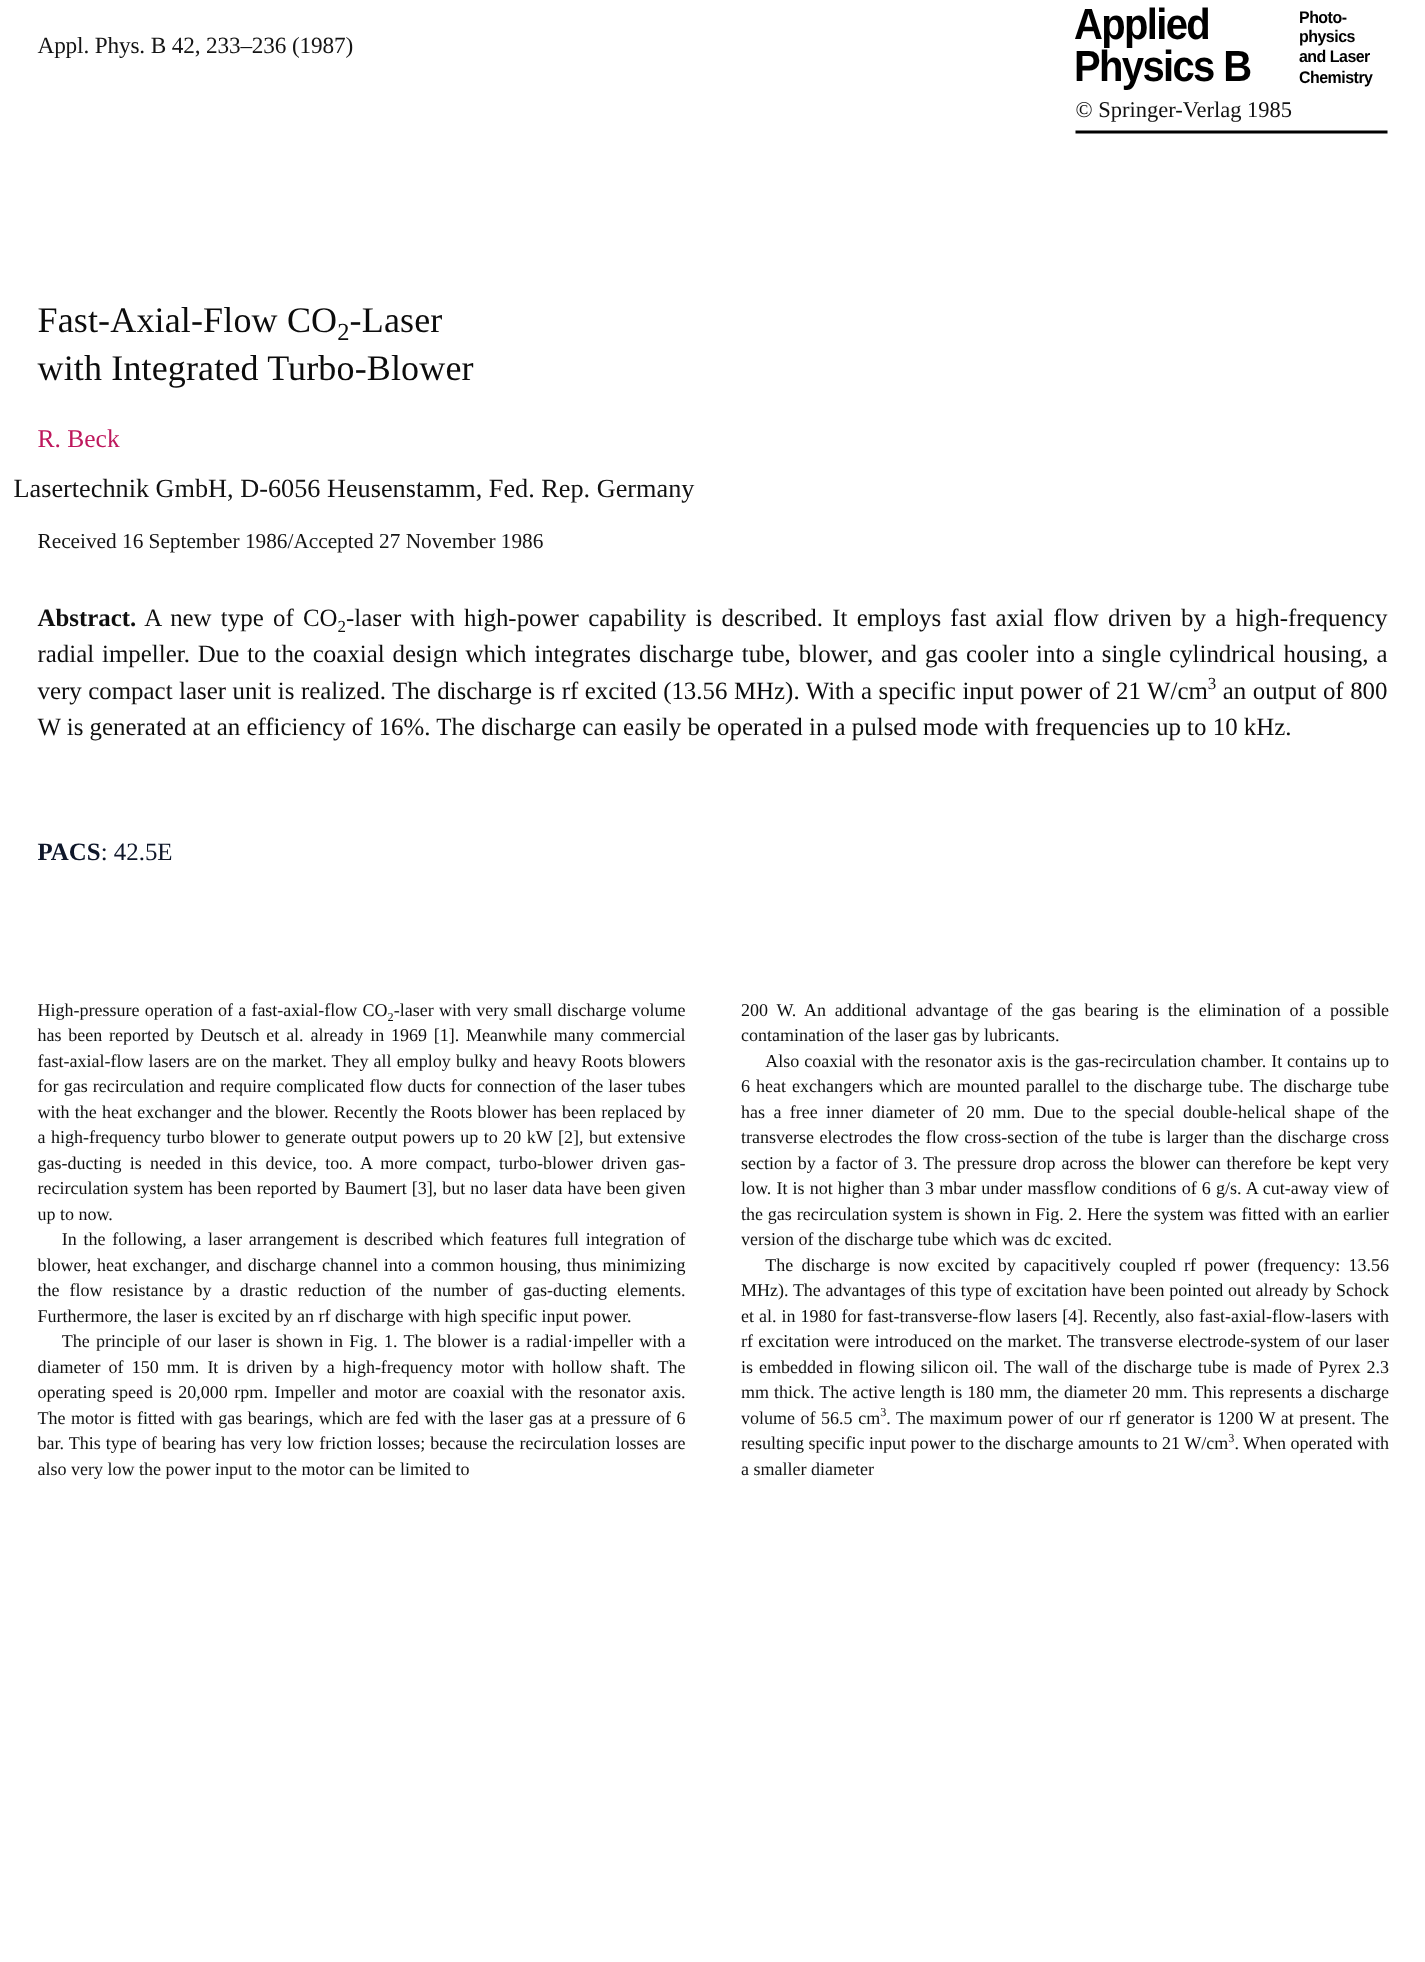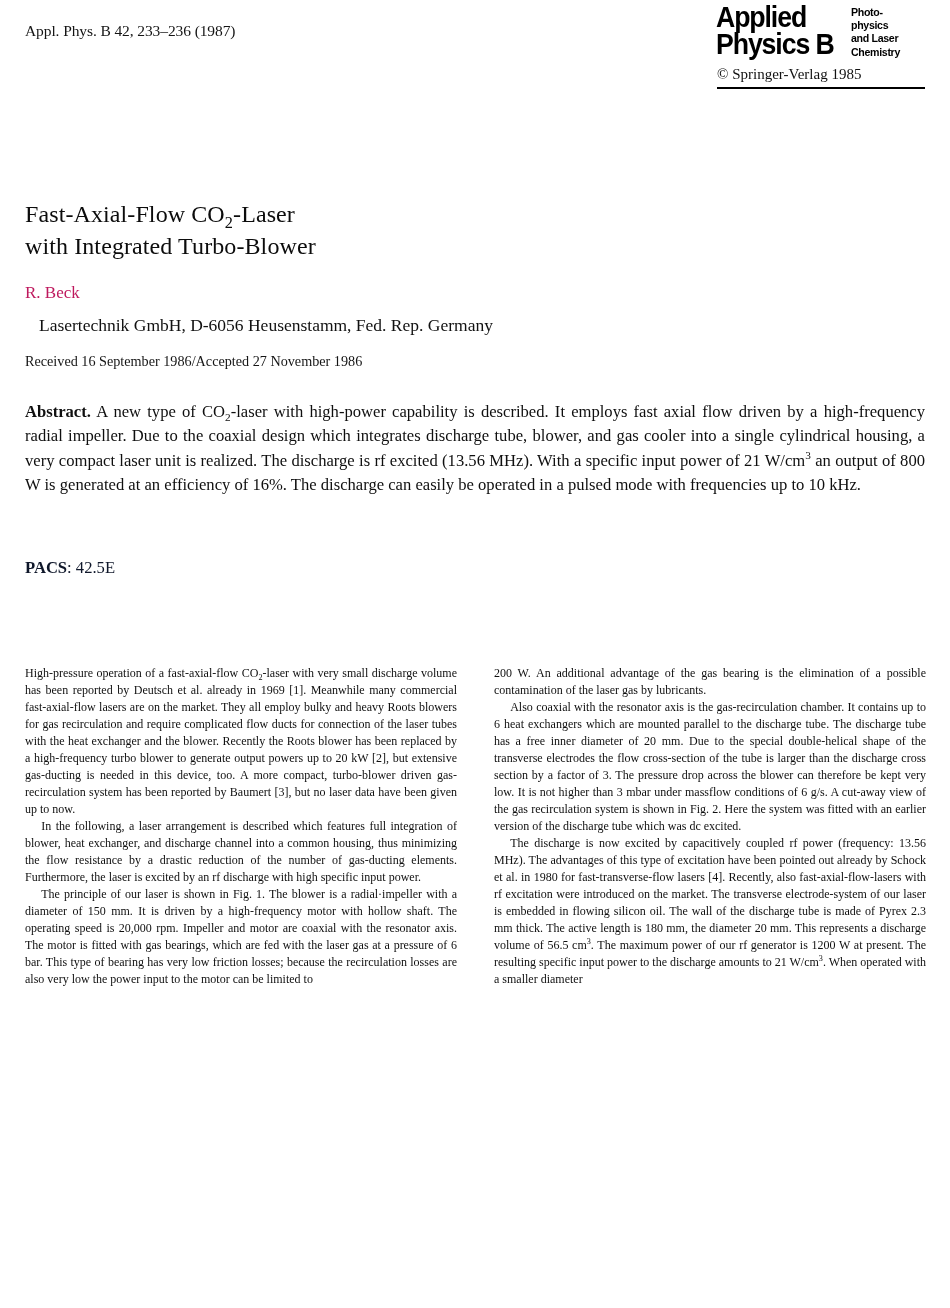--- a/index.html
+++ b/index.html
@@ -36,22 +36,22 @@
   }
 
   .masthead {
     position: absolute;
     left: 716px;
     top: 4px;
     width: 214px;
   }
   .masthead-logo {
     display: flex;
-    align-items: center;
-    gap: 7px;
+    align-items: flex-end;
+    gap: 22px;
   }
   .journal-title {
     font-family: "Liberation Sans", "DejaVu Sans", sans-serif;
     font-weight: bold;
     font-size: 29px;
     line-height: 0.94;
     letter-spacing: -1.2px;
     color: #000;
     transform: scaleX(0.92);
     transform-origin: left top;
@@ -104,21 +104,21 @@
   .author {
     position: absolute;
     left: 25px;
     top: 283px;
     font-size: 17px;
     color: #be185d;
   }
 
   .affiliation {
     position: absolute;
-    left: 39px;
+    left: 9px;
     top: 315px;
     font-size: 17.5px;
     color: #111;
     white-space: nowrap;
   }
 
   .history {
     position: absolute;
     left: 25px;
     top: 353px;

